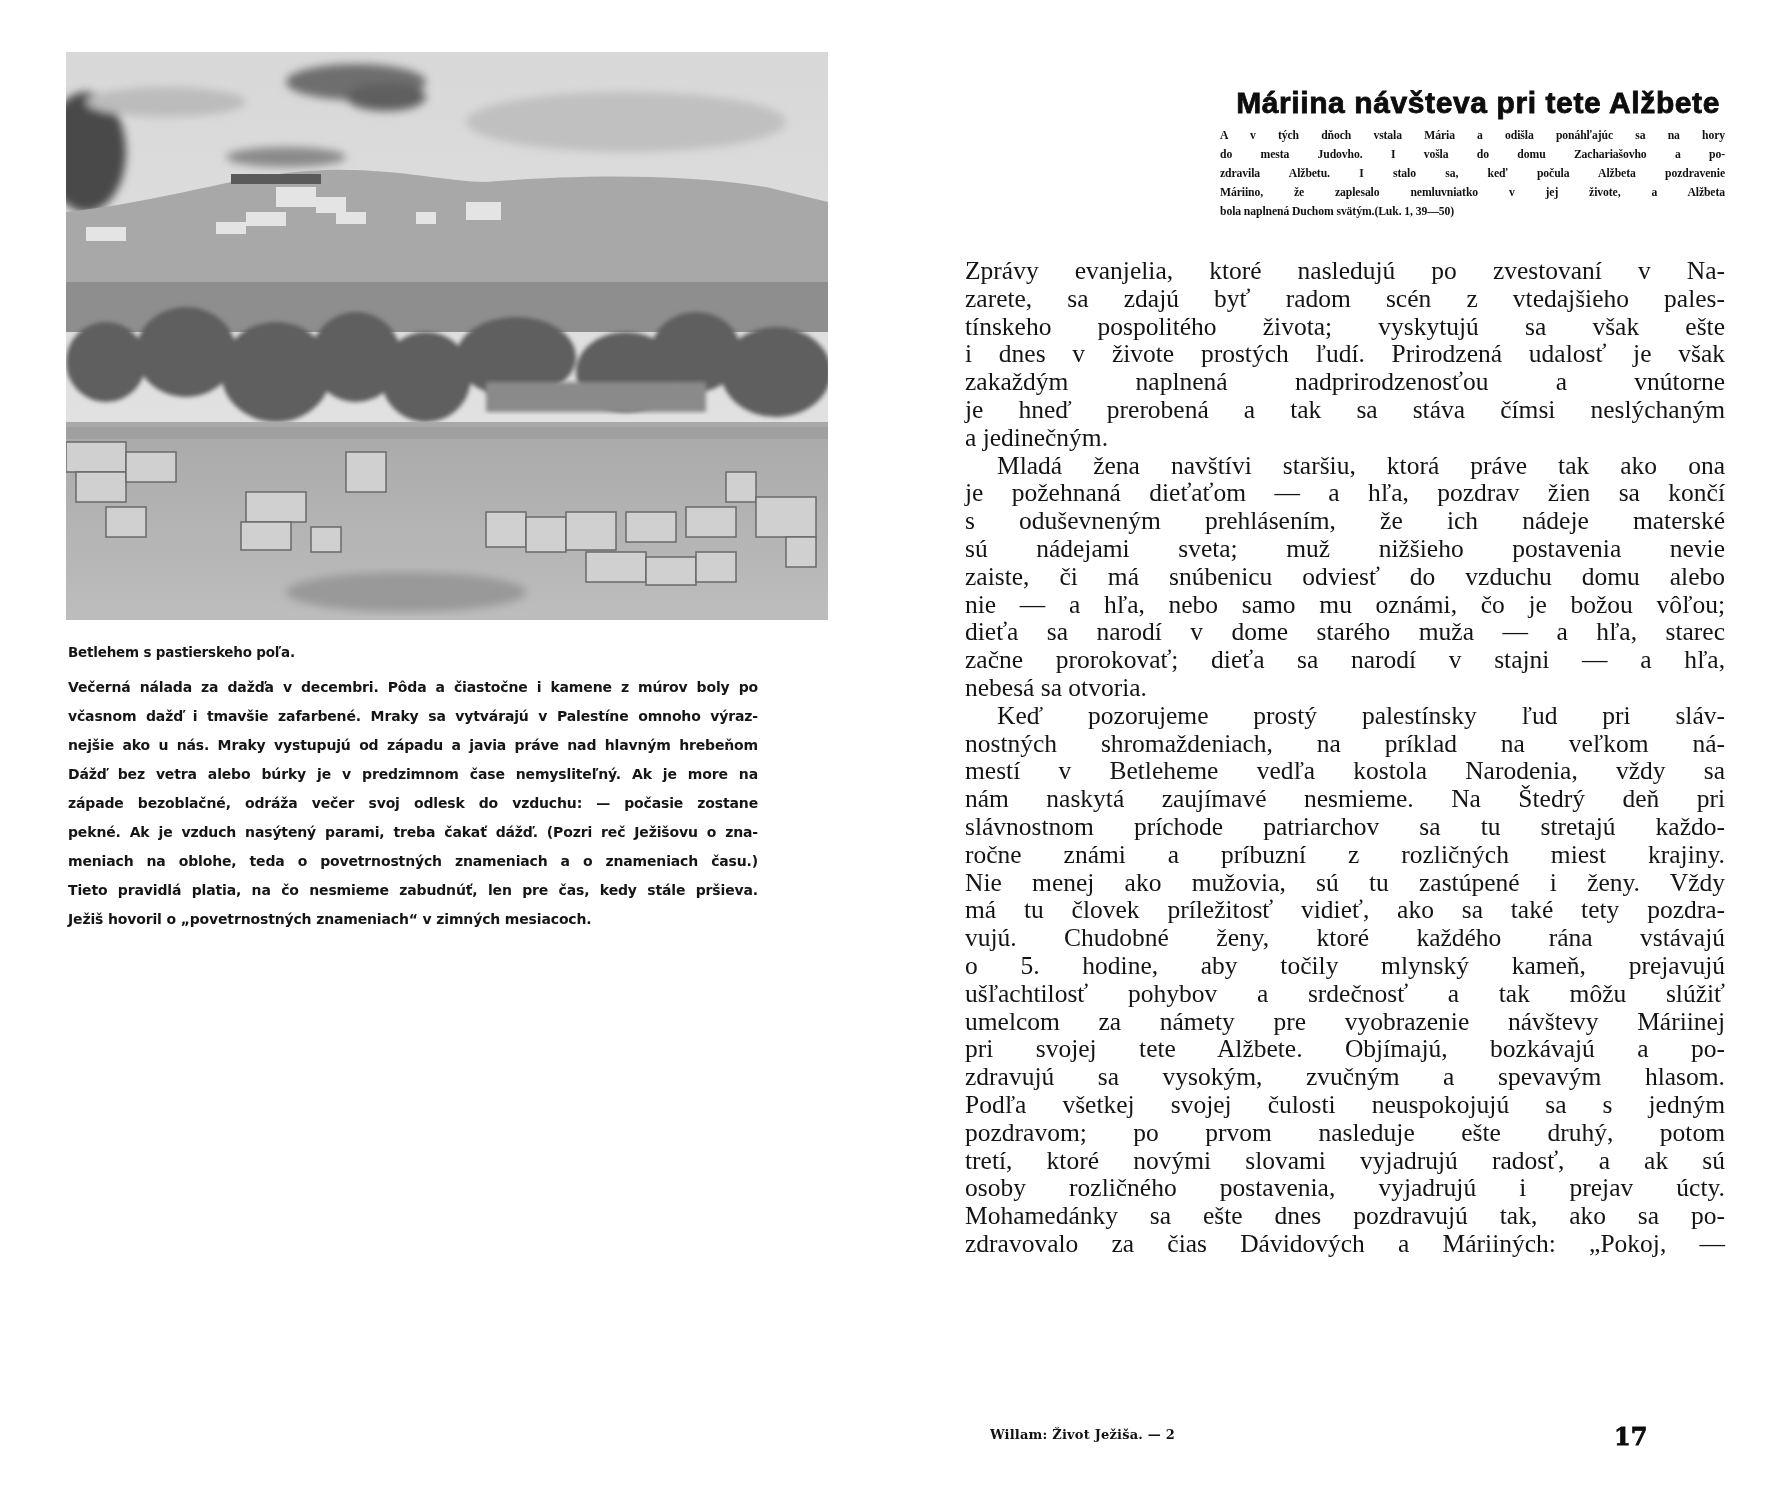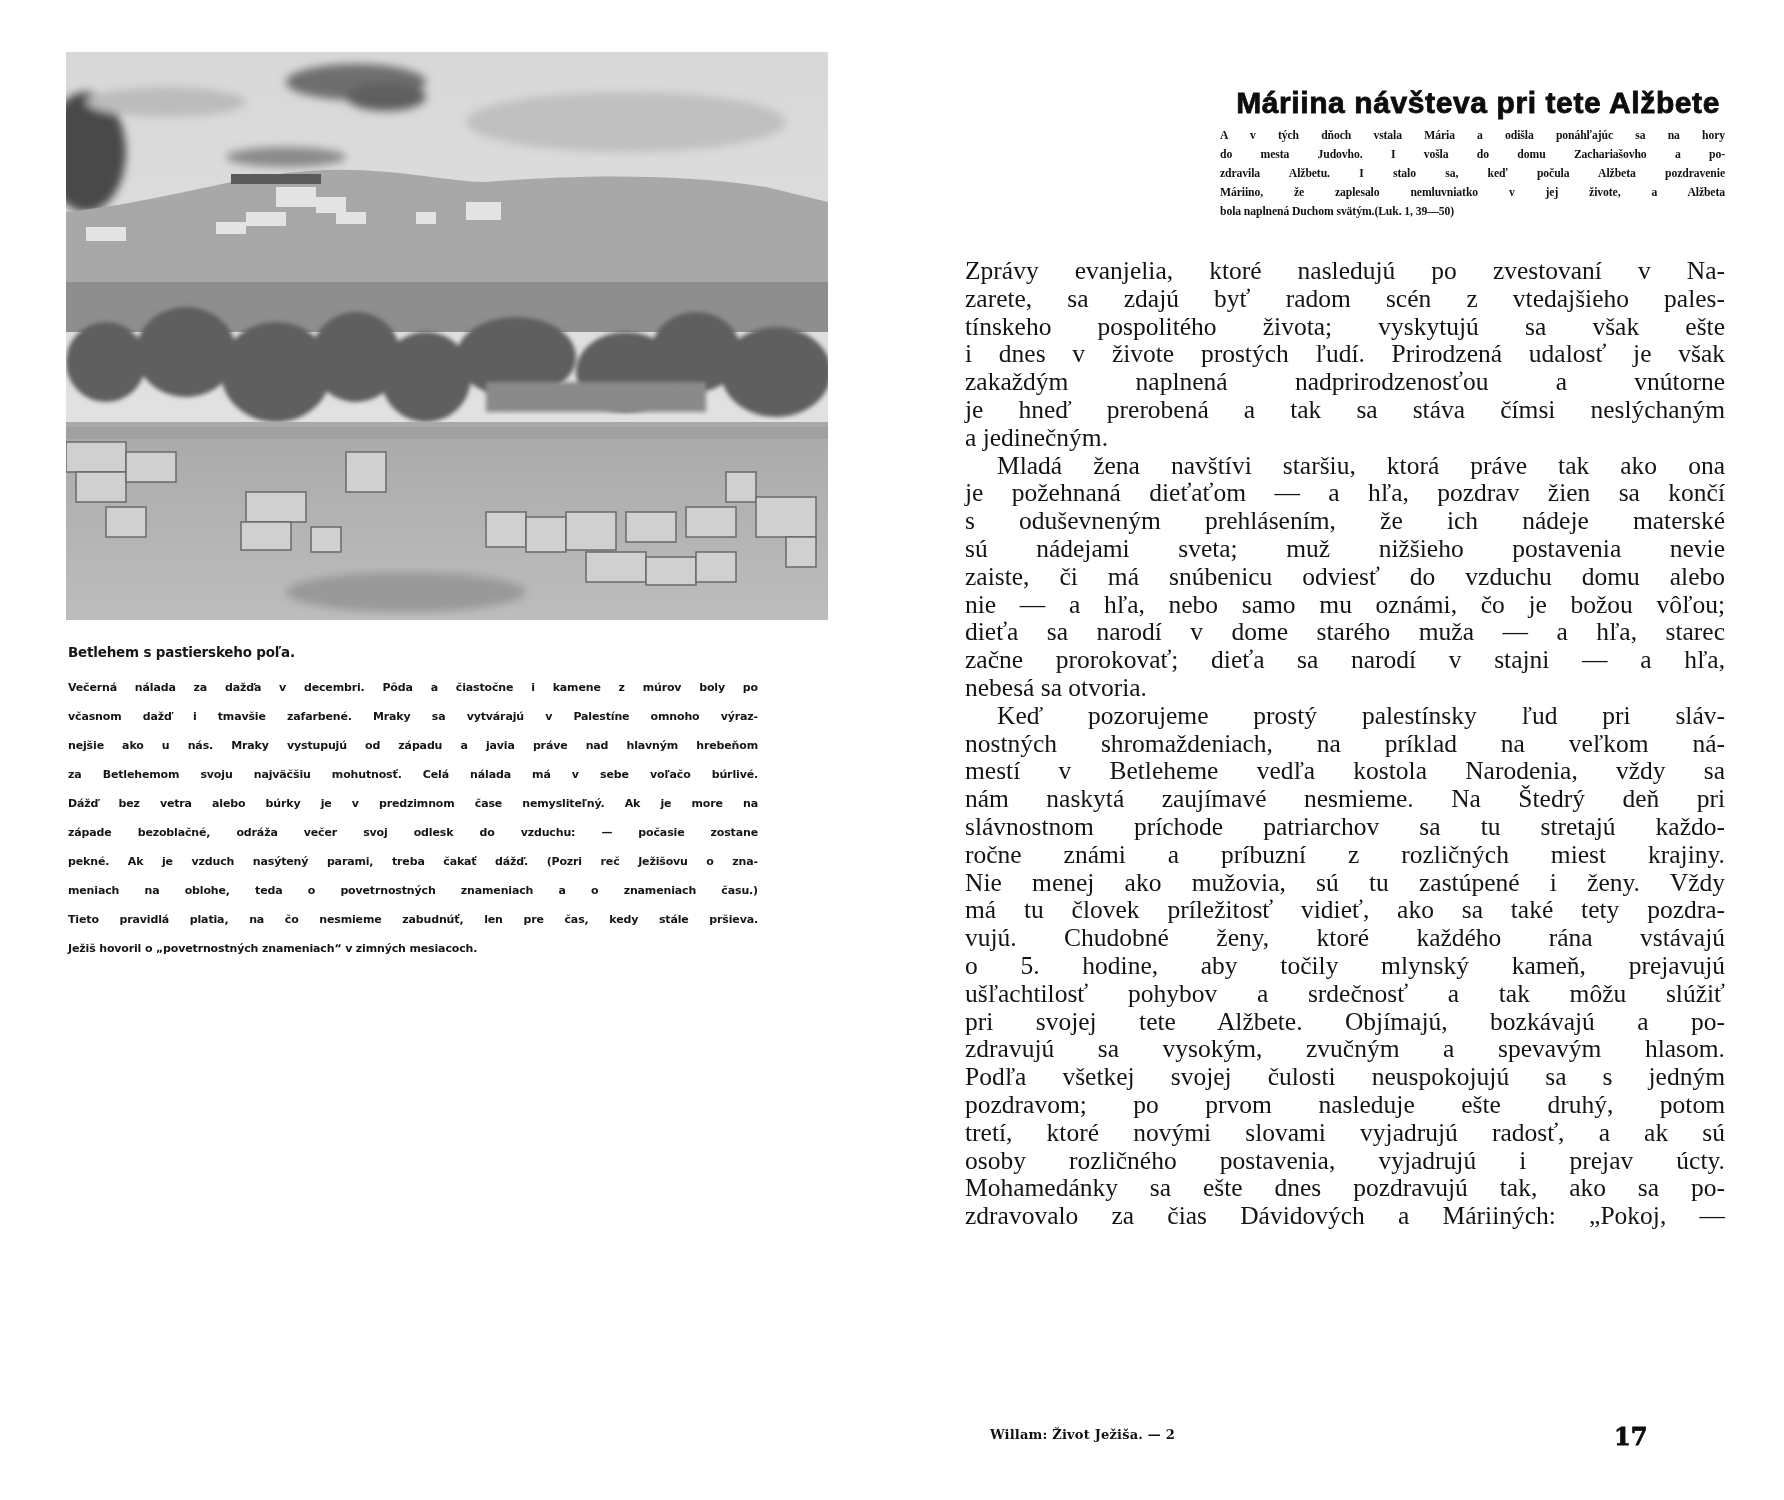--- a/index.html
+++ b/index.html
@@ -14,21 +14,21 @@
     .photo {
       position: absolute; left: 66px; top: 52px; width: 762px; height: 568px; overflow: hidden;
       background: #cfcfcf;
     }
     .photo svg { display: block; width: 100%; height: 100%; }
 
     
     .caption { position: absolute; left: 68px; top: 644px; width: 690px;
       font-family: "DejaVu Sans", sans-serif; font-weight: bold; color: #151515; }
     .caption-title { font-size: 13.5px; margin-bottom: 13px; letter-spacing: -0.2px; }
-    .caption-line { font-size: 11px; line-height: 29px; white-space: nowrap; text-align: justify;
+    .caption-line { font-size: 14px; line-height: 29px; white-space: nowrap; text-align: justify;
       text-align-last: justify; letter-spacing: -0.15px; }
     .caption-line.last { text-align-last: left; }
 
     
     .title { position: absolute; right: 64px; top: 66px;
       font-family: Liberation Sans, sans-serif; font-weight: 900; font-size: 30px; letter-spacing: 0.6px;
       color: #0d0d0d; white-space: nowrap; -webkit-text-stroke: 0.8px #0d0d0d; }
     .epigraph { position: absolute; left: 1220px; top: 126px; width: 505px;
       font-family: Liberation Serif, serif; font-weight: bold; font-size: 11.7px; line-height: 19px; color: #111; }
     .ep-line { white-space: nowrap; text-align: justify; text-align-last: justify; letter-spacing: -0.1px; }
@@ -134,21 +134,20 @@
       </g>
       <ellipse cx="340" cy="540" rx="120" ry="20" fill="#999" filter="url(#blur4)"></ellipse>
     </svg>
   </div>
 
   <div class="caption">
     <div class="caption-title">Betlehem s pastierskeho poľa.</div>
     <div class="caption-line">Večerná nálada za dažďa v decembri. Pôda a čiastočne i kamene z múrov boly po</div>
     <div class="caption-line">včasnom dažď i tmavšie zafarbené. Mraky sa vytvárajú v Palestíne omnoho výraz-</div>
     <div class="caption-line">nejšie ako u nás. Mraky vystupujú od západu a javia práve nad hlavným hrebeňom</div>
-    <div class="caption-line">za Betlehemom svoju najväčšiu mohutnosť. Celá nálada má v sebe voľačo búrlivé.</div>
     <div class="caption-line">Dážď bez vetra alebo búrky je v predzimnom čase nemysliteľný. Ak je more na</div>
     <div class="caption-line">západe bezoblačné, odráža večer svoj odlesk do vzduchu: — počasie zostane</div>
     <div class="caption-line">pekné. Ak je vzduch nasýtený parami, treba čakať dážď. (Pozri reč Ježišovu o zna-</div>
     <div class="caption-line">meniach na oblohe, teda o povetrnostných znameniach a o znameniach času.)</div>
     <div class="caption-line">Tieto pravidlá platia, na čo nesmieme zabudnúť, len pre čas, kedy stále pršieva.</div>
     <div class="caption-line last">Ježiš hovoril o „povetrnostných znameniach“ v zimných mesiacoch.</div>
   </div>
 </div>
 
 <div class="page-right"></div>
@@ -187,20 +186,21 @@
     <div class="bt-line">nostných shromaždeniach, na príklad na veľkom ná-</div>
     <div class="bt-line">mestí v Betleheme vedľa kostola Narodenia, vždy sa</div>
     <div class="bt-line">nám naskytá zaujímavé nesmieme. Na Štedrý deň pri</div>
     <div class="bt-line">slávnostnom príchode patriarchov sa tu stretajú každo-</div>
     <div class="bt-line">ročne známi a príbuzní z rozličných miest krajiny.</div>
     <div class="bt-line">Nie menej ako mužovia, sú tu zastúpené i ženy. Vždy</div>
     <div class="bt-line">má tu človek príležitosť vidieť, ako sa také tety pozdra-</div>
     <div class="bt-line">vujú. Chudobné ženy, ktoré každého rána vstávajú</div>
     <div class="bt-line">o 5. hodine, aby točily mlynský kameň, prejavujú</div>
     <div class="bt-line">ušľachtilosť pohybov a srdečnosť a tak môžu slúžiť</div>
+    <div class="bt-line">umelcom za námety pre vyobrazenie návštevy Máriinej</div>
     <div class="bt-line">pri svojej tete Alžbete. Objímajú, bozkávajú a po-</div>
     <div class="bt-line">zdravujú sa vysokým, zvučným a spevavým hlasom.</div>
     <div class="bt-line">Podľa všetkej svojej čulosti neuspokojujú sa s jedným</div>
     <div class="bt-line">pozdravom; po prvom nasleduje ešte druhý, potom</div>
     <div class="bt-line">tretí, ktoré novými slovami vyjadrujú radosť, a ak sú</div>
     <div class="bt-line">osoby rozličného postavenia, vyjadrujú i prejav úcty.</div>
     <div class="bt-line">Mohamedánky sa ešte dnes pozdravujú tak, ako sa po-</div>
     <div class="bt-line">zdravovalo za čias Dávidových a Máriiných: „Pokoj, —</div>
   </div>
 

